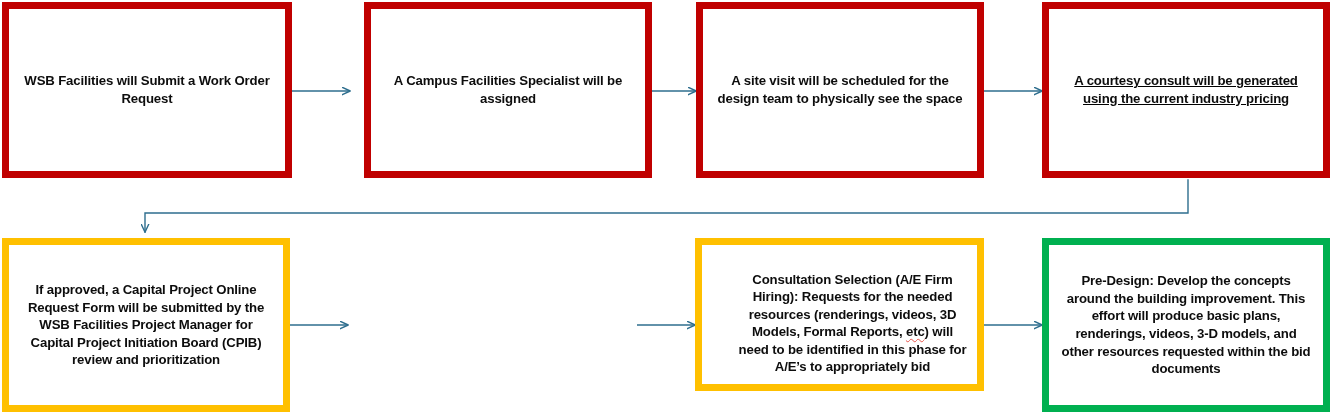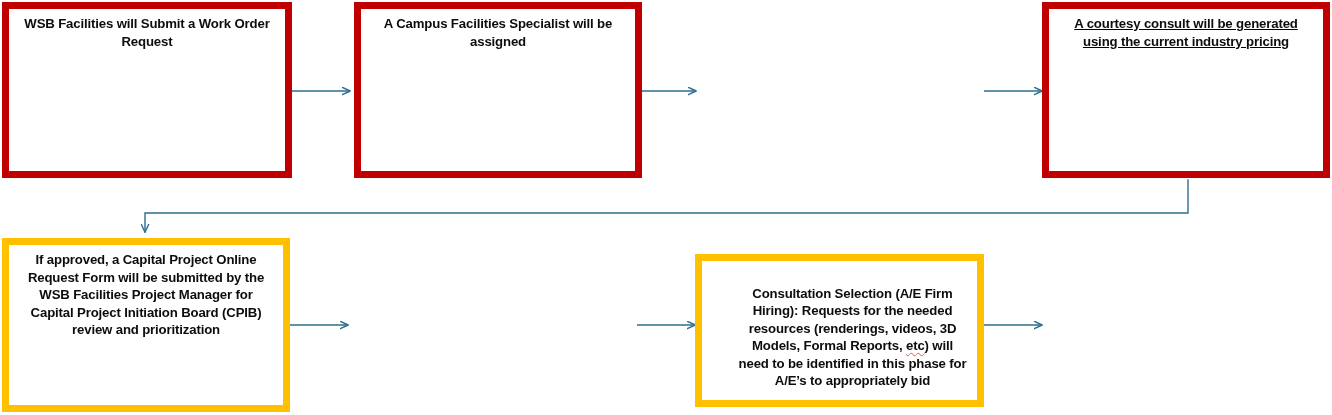--- a/index.html
+++ b/index.html
@@ -26,20 +26,21 @@
     width: 1332px;
     height: 415px;
     pointer-events: none;
   }
   .node {
     position: absolute;
     box-sizing: border-box;
     background: #ffffff;
     border-style: solid;
     display: flex;
+    align-items: center;
     justify-content: center;
     padding: 6px 10px;
   }
   .node-text {
     font-weight: bold;
     font-size: 13.2px;
     line-height: 1.33;
     text-align: center;
     color: #0d0d0d;
     letter-spacing: -0.15px;
@@ -79,34 +80,40 @@
 
     <line x1="637" y1="325" x2="695" y2="325" stroke="#2E6E8E" stroke-width="1.4" marker-end="url(#arrowhead)"></line>
 
     <line x1="984" y1="325" x2="1042" y2="325" stroke="#2E6E8E" stroke-width="1.4" marker-end="url(#arrowhead)"></line>
   </svg>
 
   <div class="node" style="left:2px; top:2px; width:290px; height:176px; border-width:7px; border-color:#C00000;">
     <div class="node-text">WSB Facilities will Submit a Work Order Request</div>
   </div>
 
-  <div class="node" style="left:354px; top:2px; width:288px; height:176px; border-width:7px; border-color:#C00000;">
+  <div class="node" style="left:364px; top:2px; width:288px; height:176px; border-width:7px; border-color:#C00000;">
     <div class="node-text">A Campus Facilities Specialist will be assigned</div>
   </div>
 
+  <div class="node" style="left:696px; top:2px; width:288px; height:176px; border-width:7px; border-color:#C00000;">
+    <div class="node-text">A site visit will be scheduled for the design team to physically see the space</div>
+  </div>
 
   <div class="node" style="left:1042px; top:2px; width:288px; height:176px; border-width:7px; border-color:#C00000;text-decoration:underline;">
     <div class="node-text">A courtesy consult will be generated using the current industry pricing</div>
   </div>
 
   <div class="node" style="left:2px; top:238px; width:288px; height:174px; border-width:7px; border-color:#FFC000;">
     <div class="node-text">If approved, a Capital Project Online Request Form will be submitted by the WSB Facilities Project Manager for Capital Project Initiation Board (CPIB) review and  prioritization</div>
   </div>
 
 
-  <div class="node" style="left:695px; top:254px; width:289px; height:153px; border-width:7px; border-color:#FFC000;padding-left:36px;">
+  <div class="node" style="left:695px; top:238px; width:289px; height:153px; border-width:7px; border-color:#FFC000;padding-left:36px;">
     <div class="node-text">
       <span>Consultation Selection (A/E Firm Hiring): Requests for the needed resources (renderings, videos, 3D Models, Formal Reports, </span><span class="spellerr">etc</span><span>) will need to be identified in this phase for A/E’s to appropriately bid</span>
     </div>
   </div>
 
+  <div class="node" style="left:1042px; top:238px; width:288px; height:174px; border-width:7px; border-color:#00B050;">
+    <div class="node-text">Pre-Design: Develop the concepts around the building improvement. This effort will produce basic plans, renderings, videos, 3-D models, and other resources requested within the bid documents</div>
+  </div>
 
 </div>
 
 </body></html>

